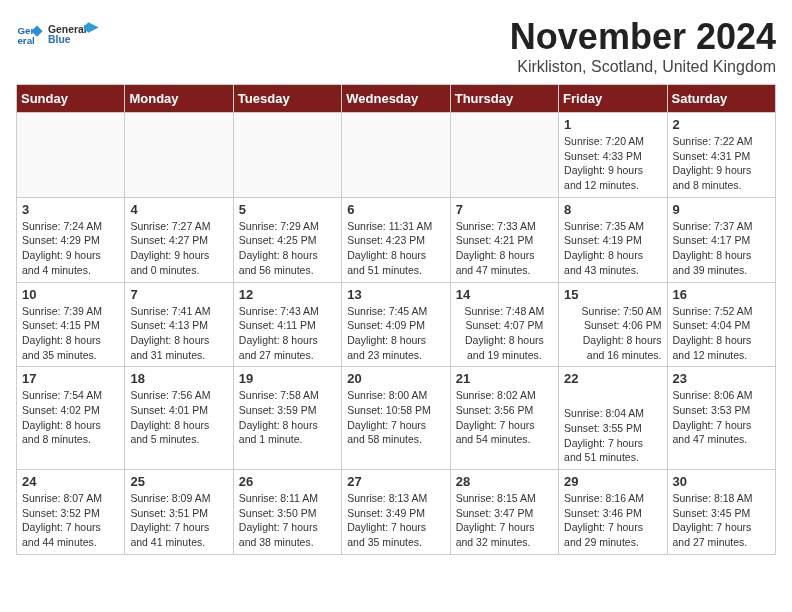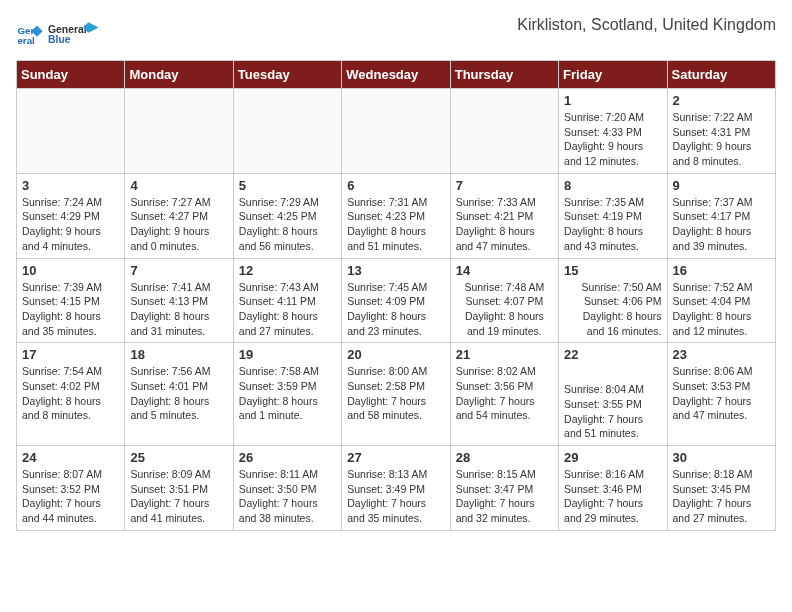--- a/index.html
+++ b/index.html
@@ -88,20 +88,21 @@
       <div style="display:flex;align-items:baseline;gap:0;">
         <svg width="52" height="36" viewBox="0 0 80 40">
           <text x="0" y="18" font-size="16" font-weight="bold" fill="#333">General</text>
           <text x="0" y="34" font-size="16" font-weight="bold" fill="#2a6db5">Blue</text>
           <polygon points="62,2 78,10 62,18 54,10" fill="#2a9fd8"></polygon>
         </svg>
       </div>
     </div>
   </div>
   <div class="title-area">
+    <div class="month-title">November 2024</div>
     <div class="location-title">Kirkliston, Scotland, United Kingdom</div>
   </div>
 </div>
 
 <table>
   <thead>
     <tr>
     <th>Sunday</th>
         <th>Monday</th>
         <th>Tuesday</th>
@@ -150,21 +151,21 @@
         </td>
         <td>
           <span class="day-num">5</span>
           <div class="day-info" style="white-space: pre-line;">Sunrise: 7:29 AM
 Sunset: 4:25 PM
 Daylight: 8 hours
 and 56 minutes.</div>
         </td>
         <td>
           <span class="day-num">6</span>
-          <div class="day-info" style="white-space: pre-line;">Sunrise: 7:31 AM
+          <div class="day-info" style="white-space: pre-line;">Sunrise: 11:31 AM
 Sunset: 4:23 PM
 Daylight: 8 hours
 and 51 minutes.</div>
         </td>
         <td>
           <span class="day-num">7</span>
           <div class="day-info" style="white-space: pre-line;">Sunrise: 7:33 AM
 Sunset: 4:21 PM
 Daylight: 8 hours
 and 47 minutes.</div>
@@ -253,21 +254,21 @@
         <td>
           <span class="day-num">19</span>
           <div class="day-info" style="white-space: pre-line;">Sunrise: 7:58 AM
 Sunset: 3:59 PM
 Daylight: 8 hours
 and 1 minute.</div>
         </td>
         <td>
           <span class="day-num">20</span>
           <div class="day-info" style="white-space: pre-line;">Sunrise: 8:00 AM
-Sunset: 2:58 PM
+Sunset: 10:58 PM
 Daylight: 7 hours
 and 58 minutes.</div>
         </td>
         <td>
           <span class="day-num">21</span>
           <div class="day-info" style="white-space: pre-line;">Sunrise: 8:02 AM
 Sunset: 3:56 PM
 Daylight: 7 hours
 and 54 minutes.</div>
         </td>

